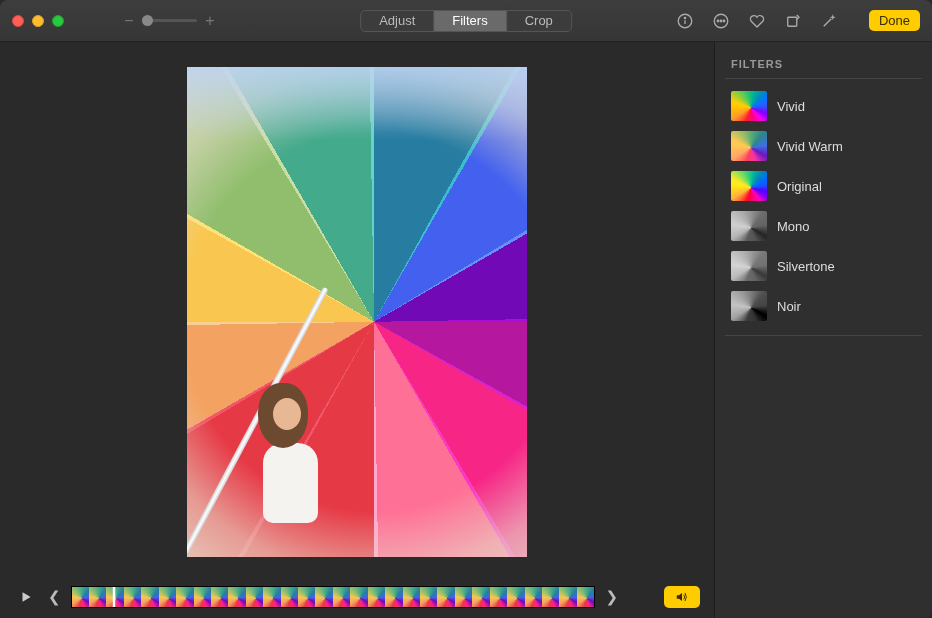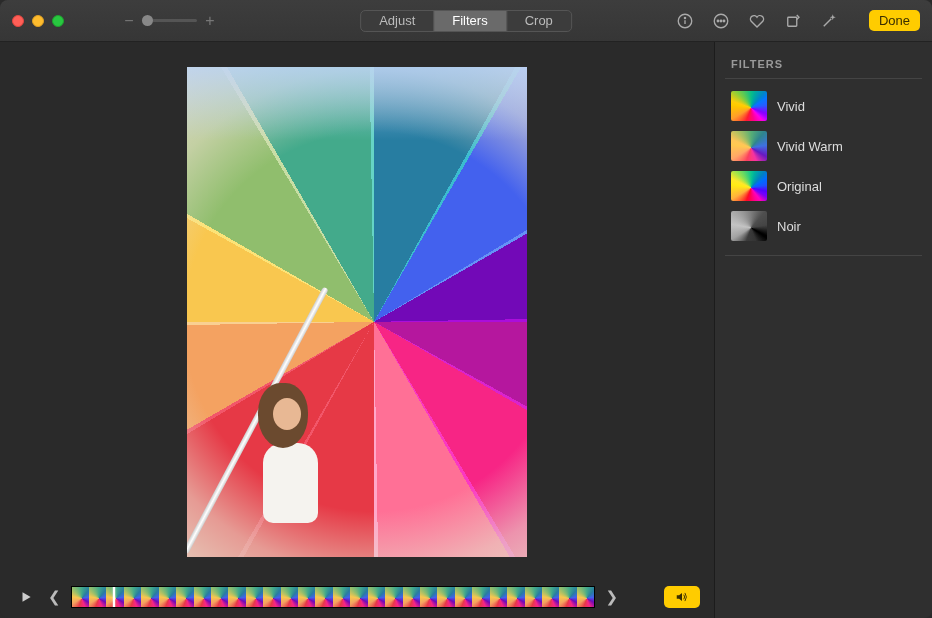--- a/index.html
+++ b/index.html
@@ -501,20 +501,32 @@
           </div>
           <span class="filter-label">Vivid Warm</span>
         </div>
         <div class="filter-item">
           <div class="filter-thumb dramatic">
             <div class="t-inner"></div>
           </div>
           <span class="filter-label">Original</span>
         </div>
         <div class="filter-item">
+          <div class="filter-thumb mono">
+            <div class="t-inner"></div>
+          </div>
+          <span class="filter-label">Mono</span>
+        </div>
+        <div class="filter-item">
+          <div class="filter-thumb silver">
+            <div class="t-inner"></div>
+          </div>
+          <span class="filter-label">Silvertone</span>
+        </div>
+        <div class="filter-item">
           <div class="filter-thumb noir">
             <div class="t-inner"></div>
           </div>
           <span class="filter-label">Noir</span>
         </div>
       </div>
     <hr style="margin-top:10px">
   </div>
 </div>
 

